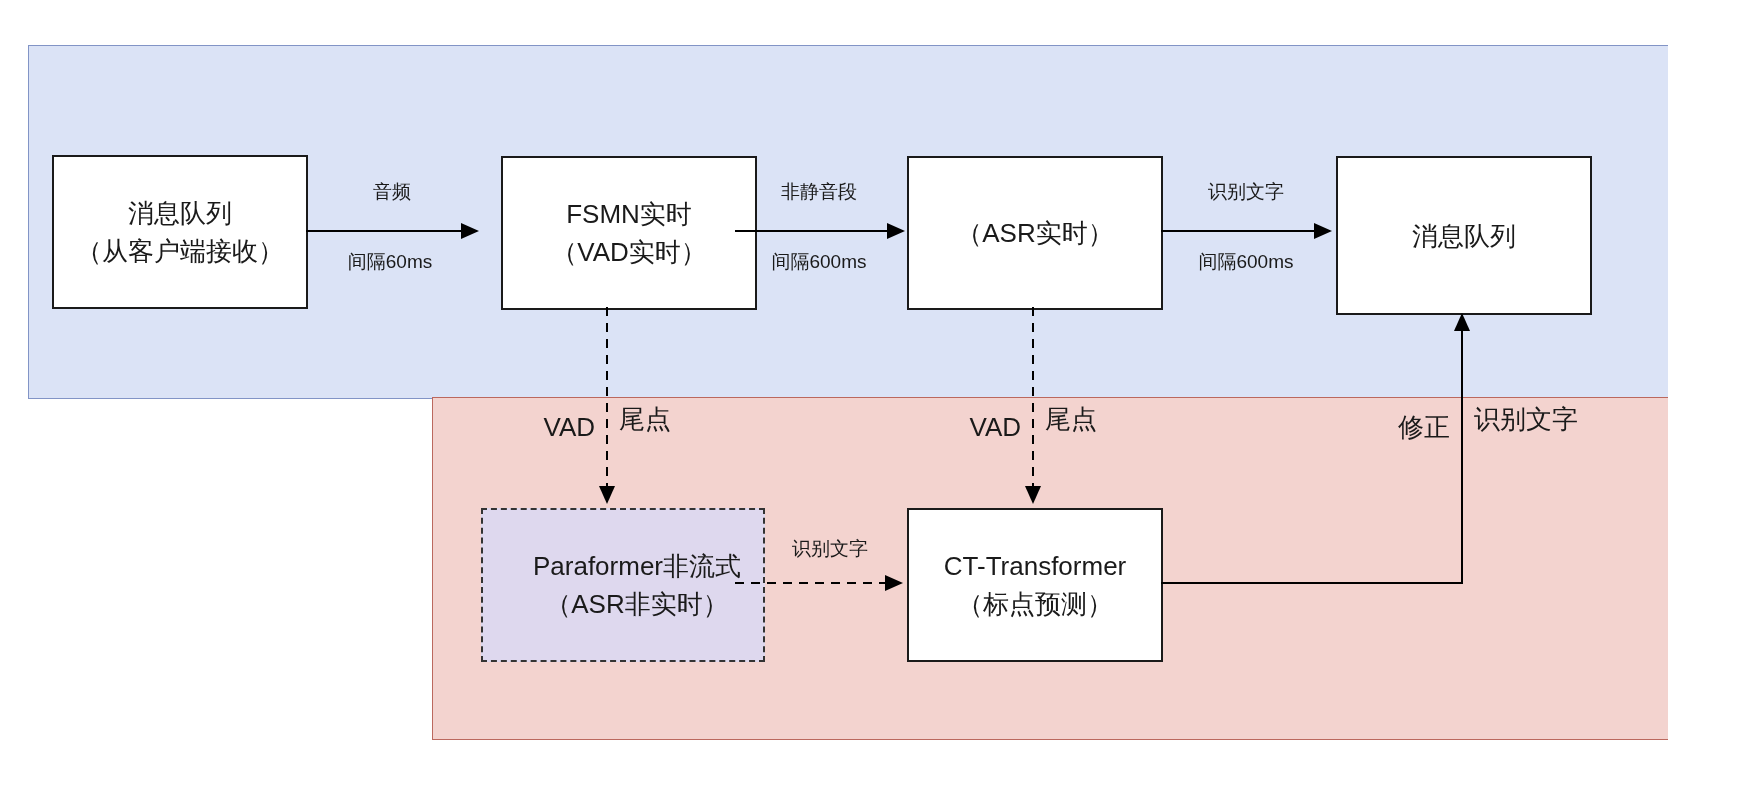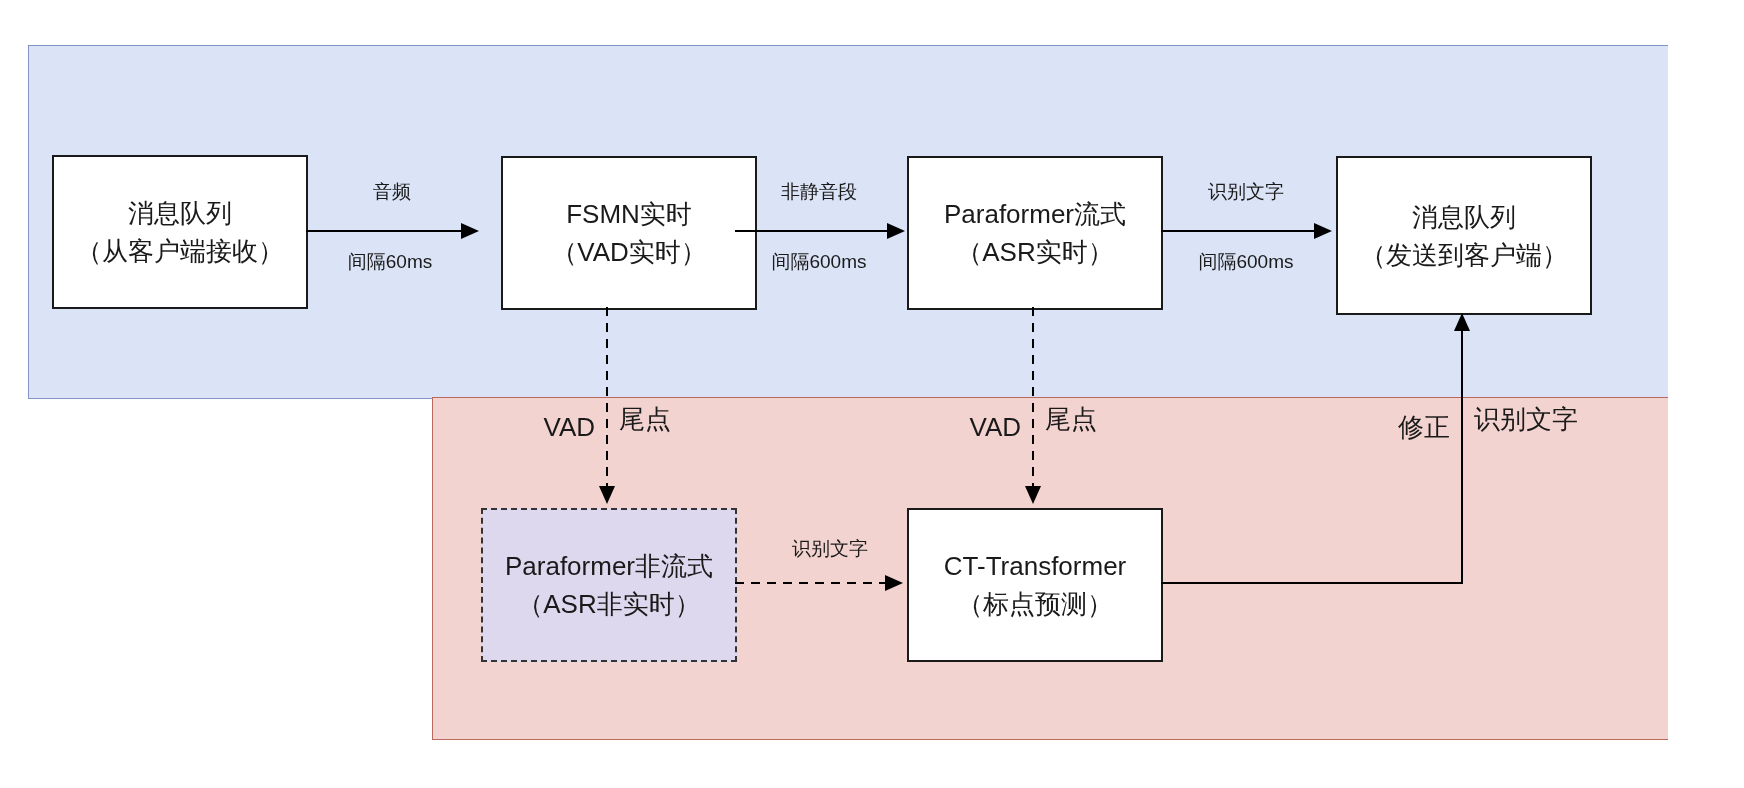--- a/index.html
+++ b/index.html
@@ -68,28 +68,26 @@
 
   <div class="node" id="node-mq-in">
     <span>消息队列</span>
     <span>（从客户端接收）</span>
   </div>
   <div class="node" id="node-vad">
     <span>FSMN实时</span>
     <span>（VAD实时）</span>
   </div>
   <div class="node" id="node-asr-stream">
-    <span>Paraformer流式</span>
     <span>（ASR实时）</span>
   </div>
   <div class="node" id="node-mq-out">
     <span>消息队列</span>
-    <span>（发送到客户端）</span>
   </div>
-  <div class="node" id="node-asr-offline" style="background-color: rgb(222, 216, 238);">
+  <div class="node" id="node-asr-offline" style="background-color: rgb(222, 216, 238); padding-left: 28px;">
     <span>Paraformer非流式</span>
     <span>（ASR非实时）</span>
   </div>
   <div class="node" id="node-punct">
     <span>CT-Transformer</span>
     <span>（标点预测）</span>
   </div>
 
   <div class="edge-label" style="left:392px;top:192px">音频</div>
   <div class="edge-label" style="left:390px;top:262px">间隔60ms</div>

